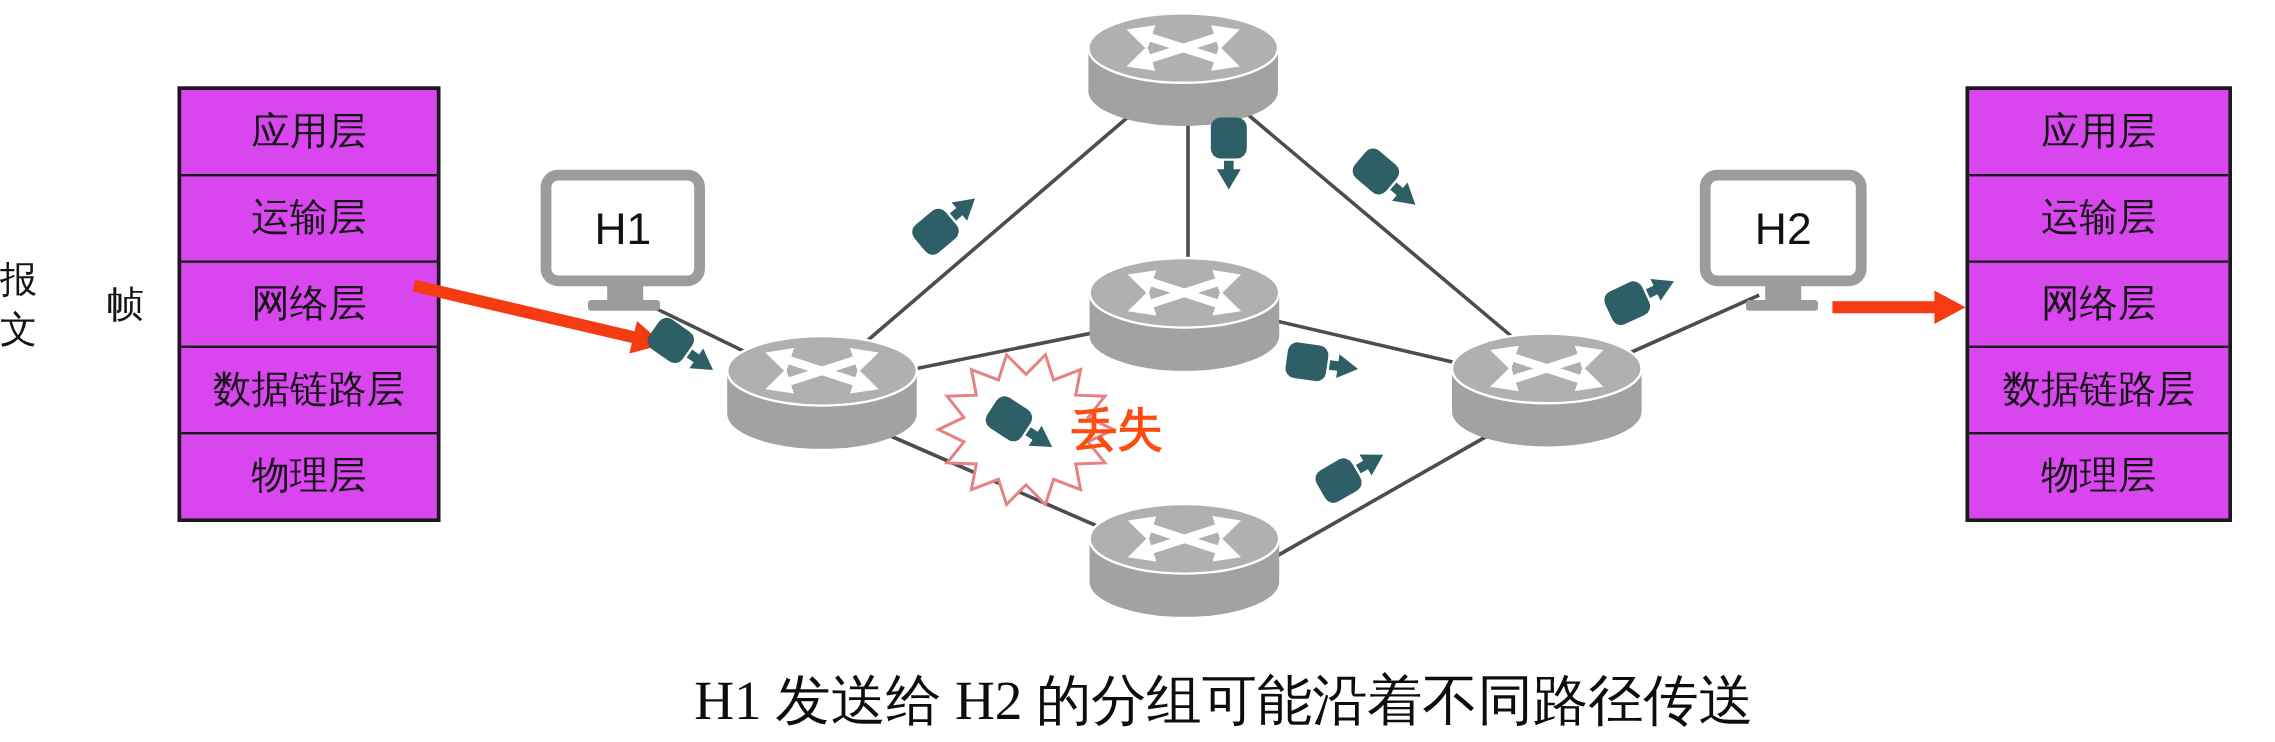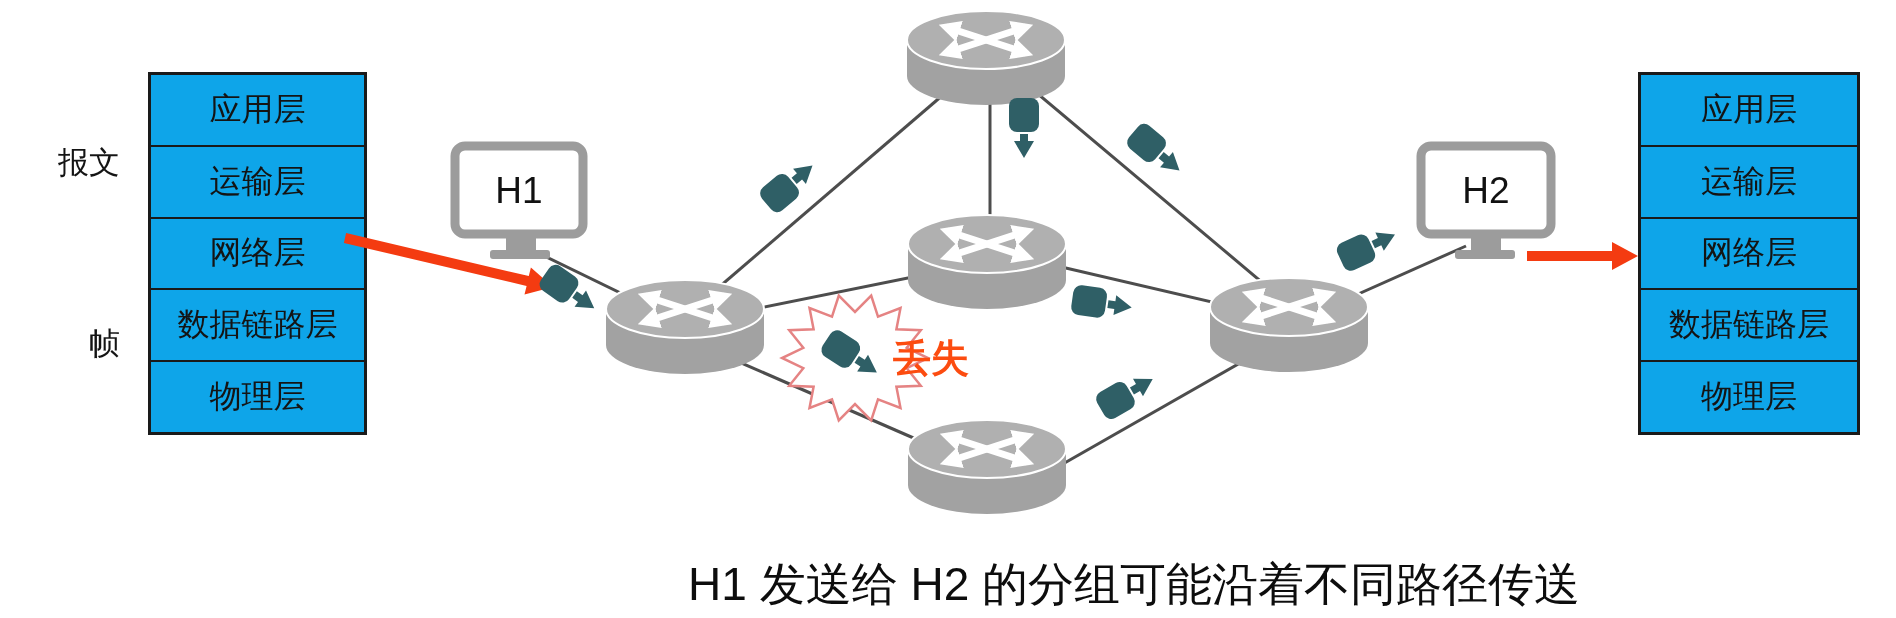--- a/index.html
+++ b/index.html
@@ -1,32 +1,32 @@
 <!DOCTYPE html>
 <html><head>
 <meta charset="utf-8">
 <style>
   html,body{margin:0;padding:0;background:#ffffff;}
   .canvas{
     position:relative;width:1896px;height:618px;background:#ffffff;overflow:hidden;
     font-family:"Liberation Sans","DejaVu Sans",sans-serif;color:#141414;
   }
   .diagram-svg{position:absolute;left:0;top:0;width:1896px;height:618px;}
-  .pdu-col{position:absolute;left:0;top:72px;width:128px;height:363px;display:flex;flex-direction:column;}
+  .pdu-col{position:absolute;left:0;top:72px;width:128px;height:363px;display:flex;}
   .pdu-row{flex:1;display:flex;align-items:center;justify-content:flex-end;
     padding-right:8px;font-size:31px;color:#141414;}
-  .layer-table{position:absolute;top:72px;height:363px;background:#0ea5e9;
+  .layer-table{position:absolute;top:72px;height:363px;background:#d946ef;
     border:3px solid #1a1a1a;box-sizing:border-box;display:flex;flex-direction:column;}
   .layer-table.left{left:148px;width:219px;}
   .layer-table.right{left:1638px;width:222px;}
   .layer-row{flex:1;display:flex;align-items:center;justify-content:center;
     font-size:32px;color:#141414;border-bottom:2.5px solid #1a1a1a;box-sizing:border-box;}
   .layer-row:last-child{border-bottom:none;}
-  .caption{position:absolute;left:460px;top:558px;width:1120px;text-align:right;
-    font-size:46px;line-height:52px;color:#0d0d0d;white-space:nowrap;}
+  .caption{position:absolute;left:460px;top:558px;width:1120px;text-align:center;
+    font-size:46px;line-height:52px;color:#0d0d0d;white-space:nowrap;font-family:Liberation Serif, serif;}
   svg text{font-family:"Liberation Sans","DejaVu Sans",sans-serif;}
 </style>
 </head>
 <body>
 
 <div class="canvas">
 
   <div class="pdu-col">
     <div class="pdu-row">报文</div>
     <div class="pdu-row">帧</div>

